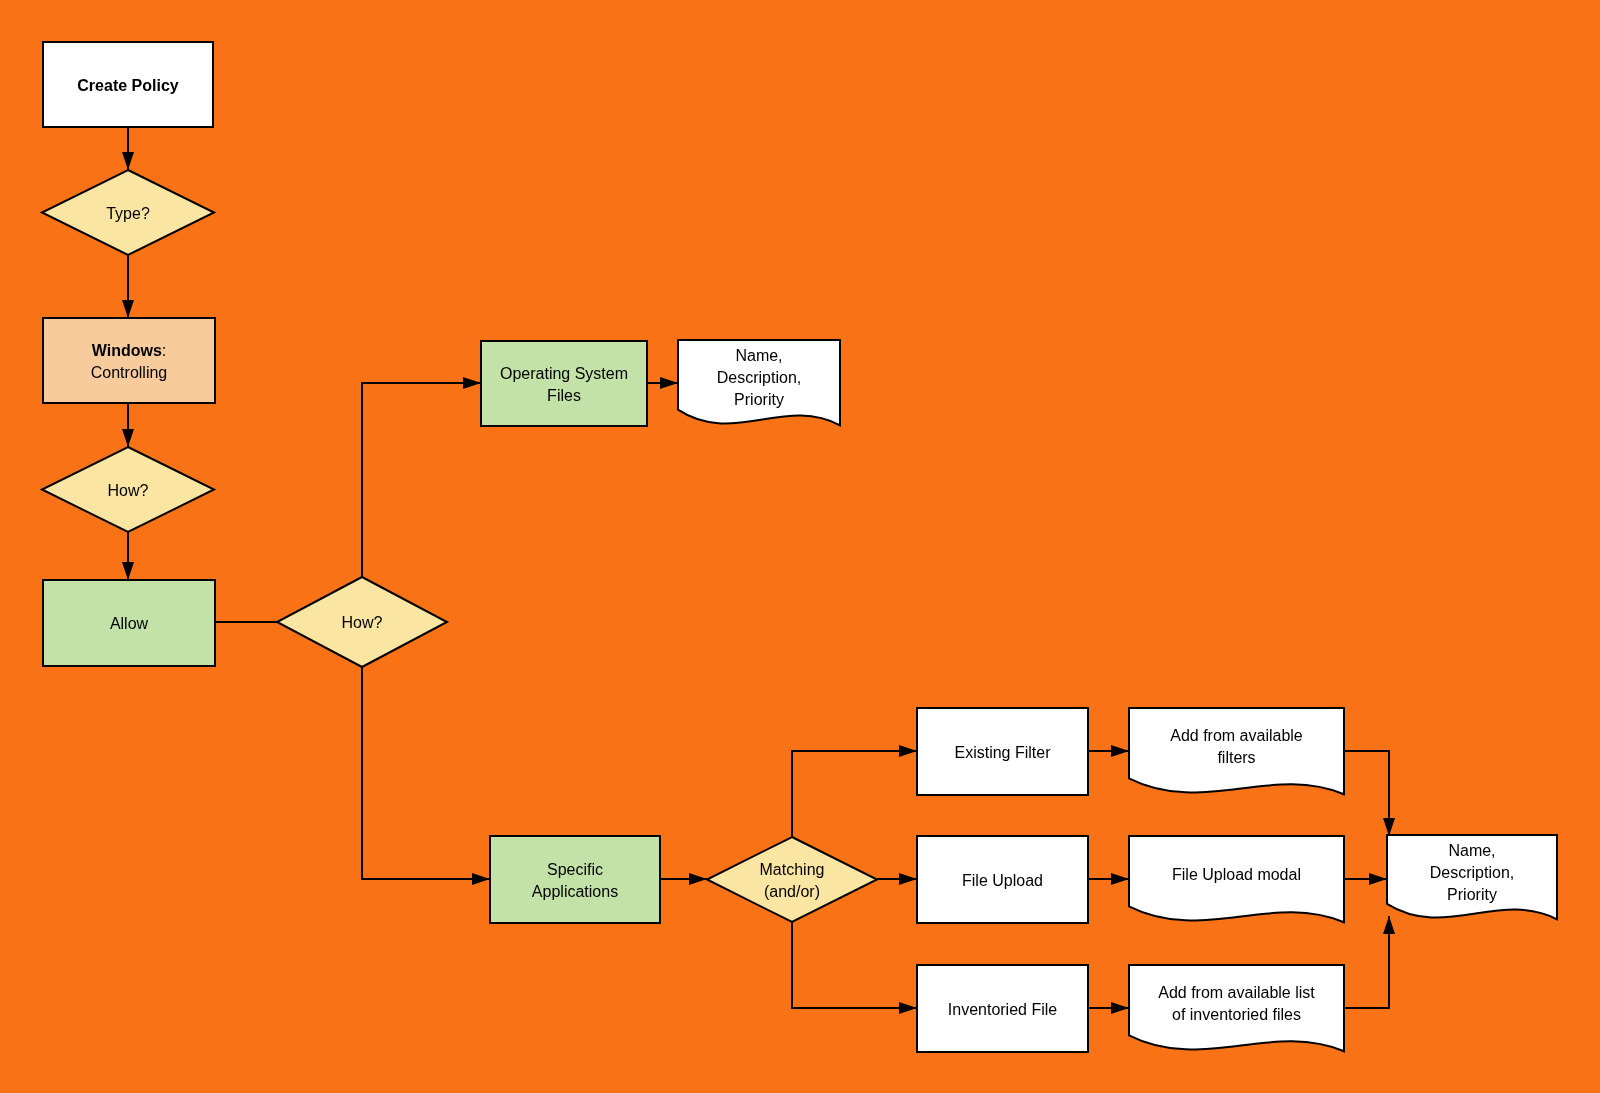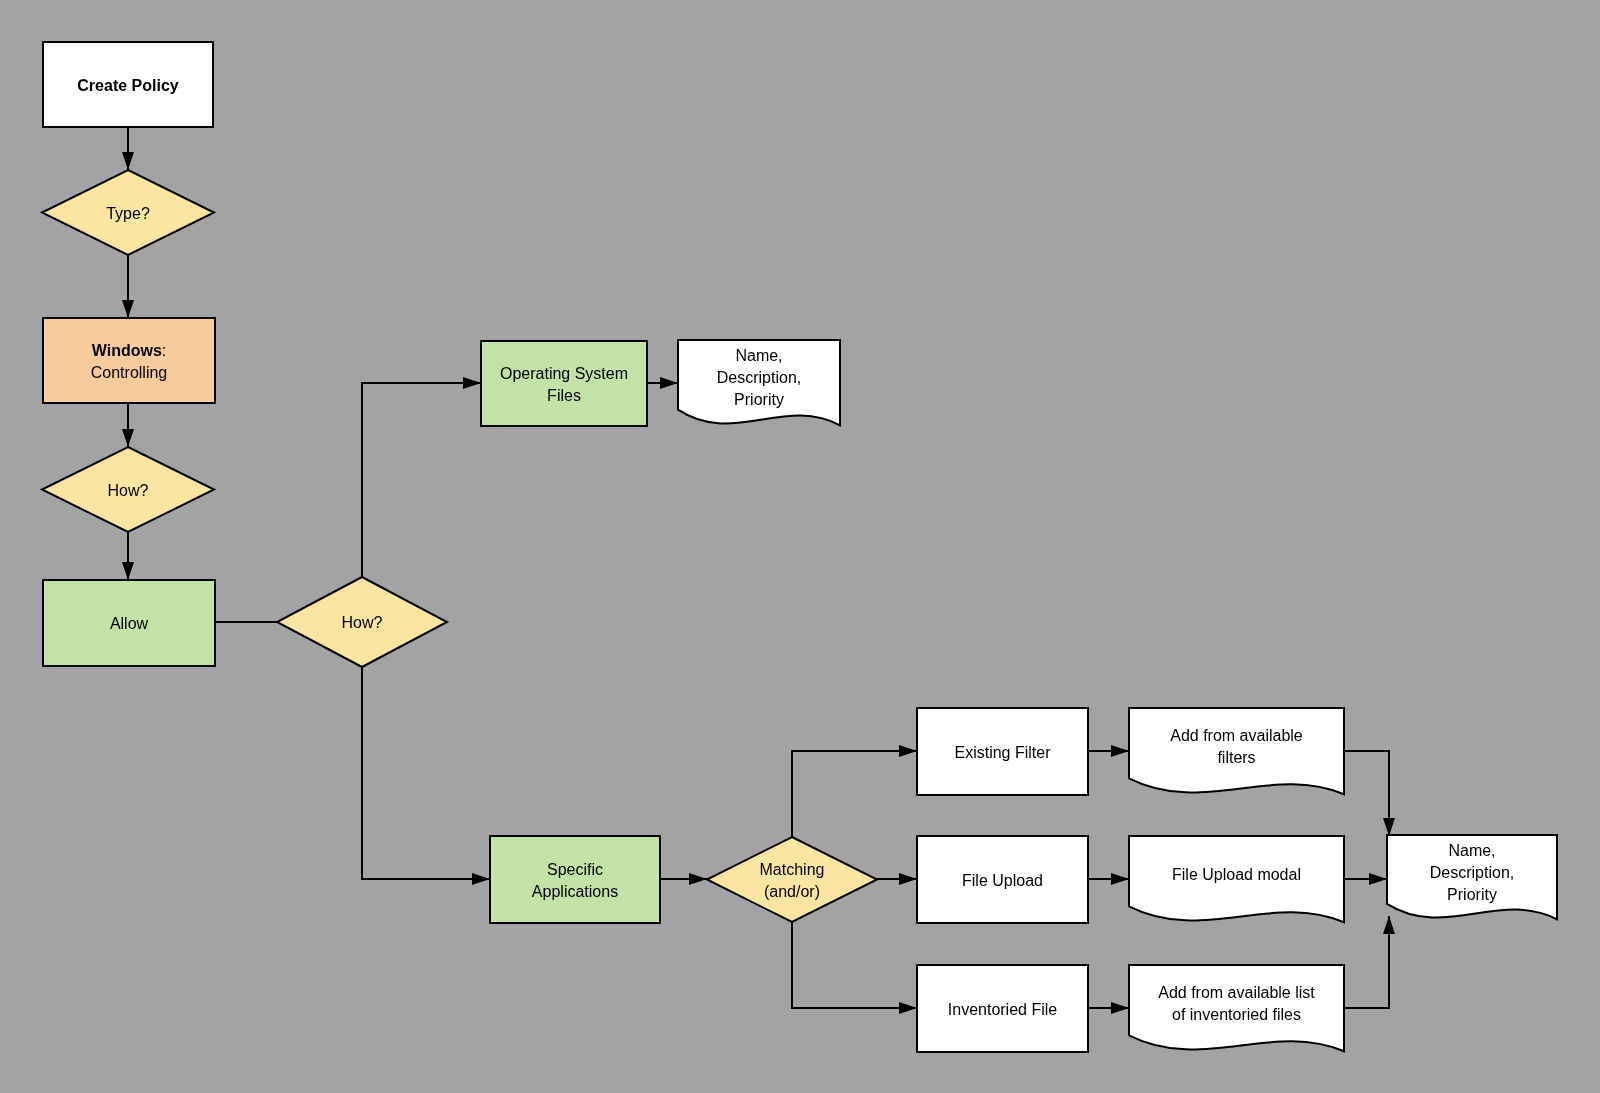--- a/index.html
+++ b/index.html
@@ -1,17 +1,17 @@
 <!DOCTYPE html>
 <html><head>
 <meta charset="utf-8">
 <title>Create Policy Flowchart</title>
 <style>
   html,body{margin:0;padding:0;background:#ffffff;}
-  .canvas{width:1600px;height:1093px;position:relative;background:#a3a3a3;overflow:hidden;}
+  .canvas{width:1600px;height:1093px;position:relative;background:#f97316;overflow:hidden;}
   svg{display:block;}
   svg text{font-family:"Liberation Sans","DejaVu Sans",sans-serif;fill:#000000;}
 </style>
 </head>
 <body>
 
 <div class="canvas">
   <svg id="diagram" width="1600" height="1093" viewBox="0 0 1600 1093" xmlns="http://www.w3.org/2000/svg">
     <defs>
       <marker id="arrowhead" viewBox="0 0 9 6" refX="9" refY="3" markerWidth="9" markerHeight="6" orient="auto-start-reverse">

